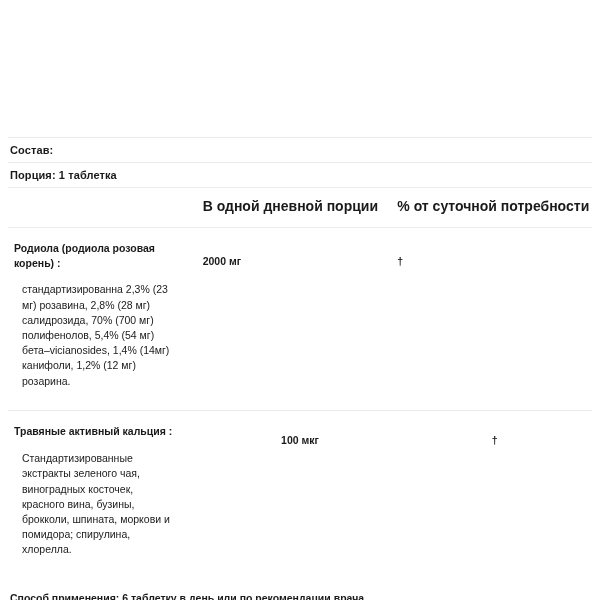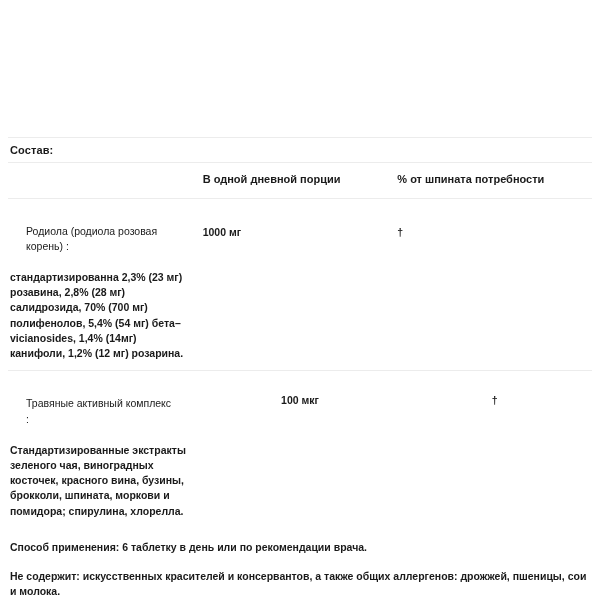--- a/index.html
+++ b/index.html
@@ -49,42 +49,42 @@
     font-weight: bold;
     letter-spacing: 0.1px;
     color: #1a1a1a;
   }
   .col-name { width: 447px; }
   .col-amount { width: 66px; }
   .col-dv { width: 71px; }
 
   .head-row td {
     padding: 9px 0 10px 0;
-    font-size: 11px;
+    font-size: 14px;
     font-weight: bold;
     line-height: 1.42;
     color: #1a1a1a;
   }
   .head-row td.col-name { padding-left: 2px; }
   .head-amount { padding-right: 6px; }
 
   .ing-row td {
     padding: 9px 0 9px 0;
     font-size: 10.5px;
     line-height: 1.45;
     color: #1a1a1a;
   }
   .ing-row td.col-name { padding-left: 2px; padding-right: 14px; }
   .ing-name {
-    font-weight: normal;
-    margin: 16px;
+    font-weight: bold;
+    margin: 4px;
   }
   .ing-desc {
-    margin: 0;
-    font-weight: bold;
+    margin: 12px;
+    font-weight: normal;
   }
   .ing-row.spaced .ing-desc { margin-top: 11px; }
   .ing-amount,
   .ing-dv {
     font-weight: bold;
     font-size: 10.5px;
     white-space: nowrap;
   }
   .ing-row td.col-amount,
   .ing-row td.col-dv {
@@ -120,43 +120,46 @@
 
 <div class="page">
   <div class="content">
 
     <table class="facts-table">
       <tbody>
         <tr class="row-title rule">
           <td colspan="3">Состав:</td>
         </tr>
 
+        <tr class="row-title rule">
+          <td colspan="3">Порция: 1 таблетка</td>
+        </tr>
 
         <tr class="head-row rule">
           <td class="col-name"></td>
           <td class="col-amount head-amount">В одной дневной порции</td>
-          <td class="col-dv">% от шпината потребности</td>
+          <td class="col-dv">% от суточной потребности</td>
         </tr>
 
         <tr class="ing-row spaced rule">
           <td class="col-name">
             <p class="ing-name">Родиола (родиола розовая корень) :</p>
             <p class="ing-desc">стандартизированна 2,3% (23 мг) розавина, 2,8% (28 мг) салидрозида, 70% (700 мг) полифенолов, 5,4% (54 мг) бета–vicianosides, 1,4% (14мг) канифоли, 1,2% (12 мг) розарина.</p>
           </td>
           <td class="col-amount">
-            <span class="ing-amount">1000 мг</span>
+            <span class="ing-amount">2000 мг</span>
           </td>
           <td class="col-dv">
             <span class="ing-dv">†</span>
           </td>
         </tr>
 
         <tr class="ing-row compact rule">
           <td class="col-name">
-            <p class="ing-name">Травяные активный комплекс :</p>
+            <p class="ing-name">Травяные активный кальция :</p>
             <p class="ing-desc">Стандартизированные экстракты зеленого чая, виноградных косточек, красного вина, бузины, брокколи, шпината, моркови и помидора; спирулина, хлорелла.</p>
           </td>
           <td class="col-amount">
             <span class="ing-amount">100 мкг</span>
           </td>
           <td class="col-dv">
             <span class="ing-dv">†</span>
           </td>
         </tr>
 

